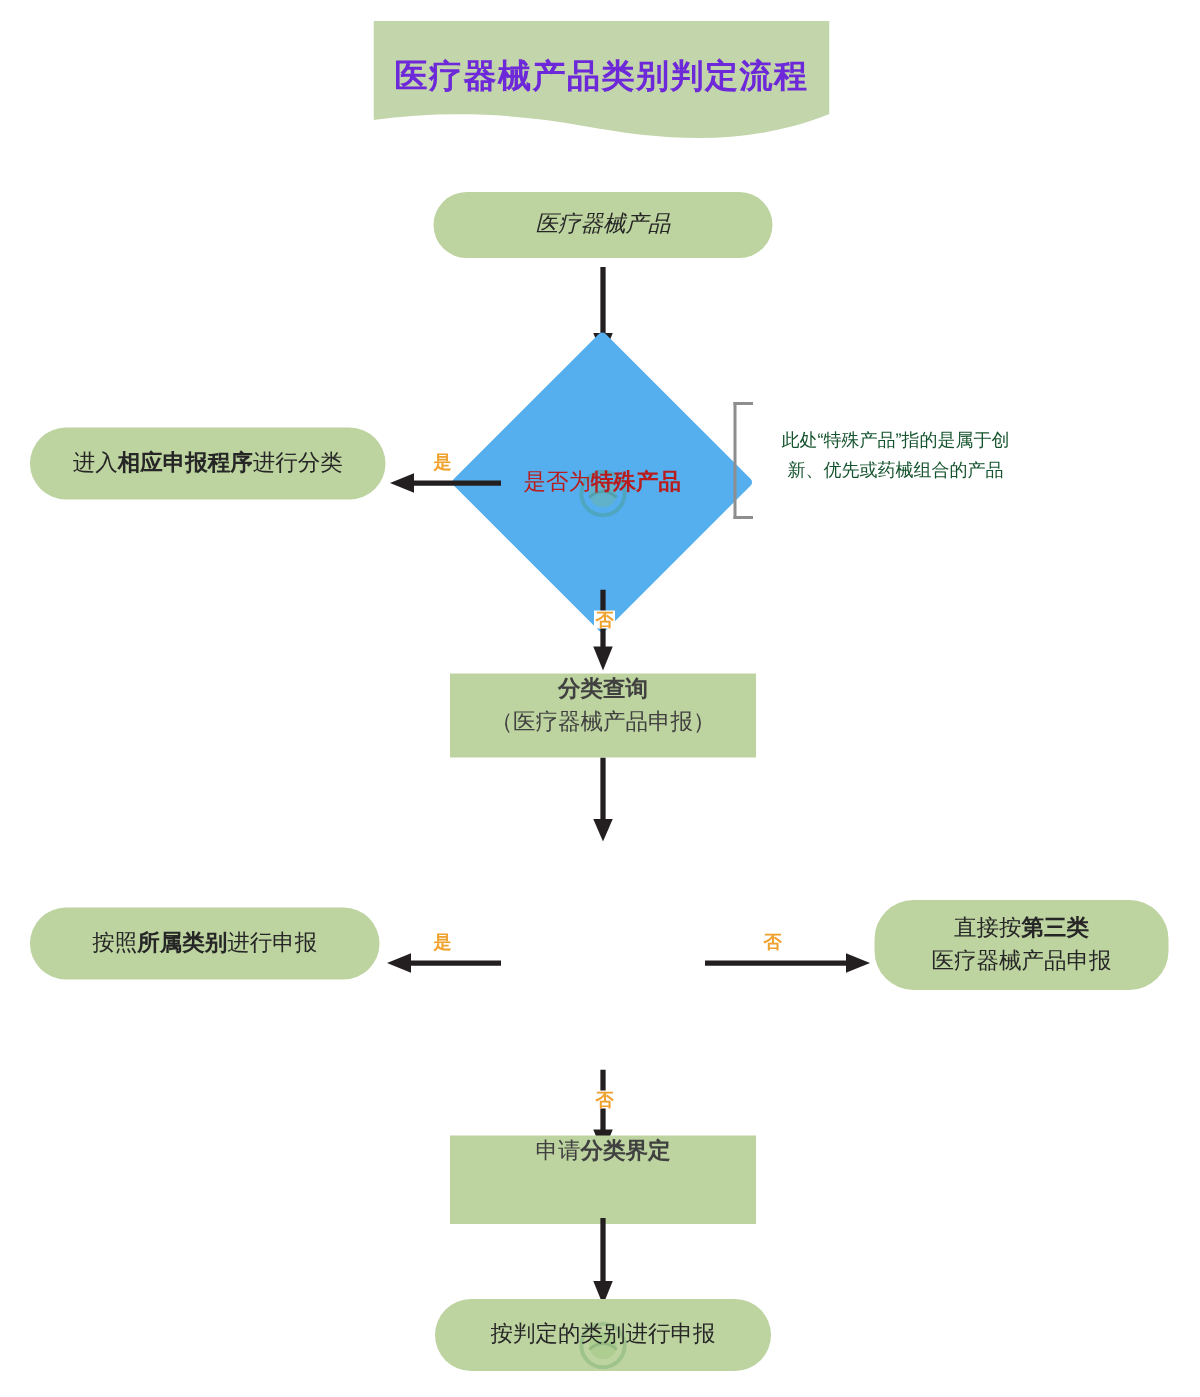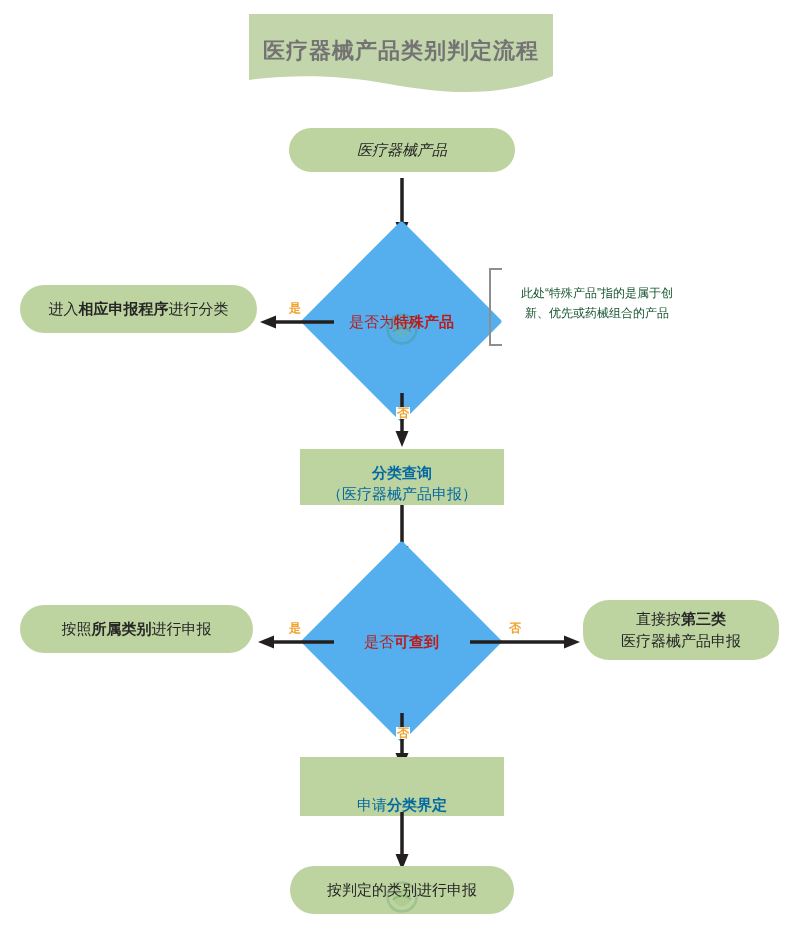--- a/index.html
+++ b/index.html
@@ -31,21 +31,21 @@
   .banner svg { display: block; }
   .banner-label {
     position: absolute;
     left: 0;
     top: 22px;
     width: 304px;
     text-align: center;
     font-size: 22px;
     font-weight: bold;
     letter-spacing: 1px;
-    color: #737373;
+    color: #6d28d9;
     white-space: nowrap;
   }
 
   
   .node-text {
     position: relative;
     z-index: 2;
     text-align: center;
     line-height: 1.45;
     white-space: nowrap;
@@ -62,24 +62,24 @@
     justify-content: center;
     font-size: 15px;
     color: #262626;
     box-sizing: border-box;
   }
   
   .box-rect {
     position: absolute;
     background: #bdd3a0;
     display: flex;
-    align-items: flex-end;
+    align-items: flex-start;
     justify-content: center;
     font-size: 15px;
-    color: #0369a1;
+    color: #404040;
     box-sizing: border-box;
   }
 
   
   .diamond {
     position: absolute;
     display: flex;
     align-items: center;
     justify-content: center;
   }
@@ -215,26 +215,20 @@
       <b>分类查询</b><br>
       <span>（医疗器械产品申报）</span>
     </div>
   </div>
 
   <svg class="conn" style="left:392px; top:505px; width:20px; height:58px;">
     <line x1="10" y1="0" x2="10" y2="44" stroke="#231f20" stroke-width="3.5"></line>
     <polygon points="10,56 3.5,41 16.5,41" fill="#231f20"></polygon>
   </svg>
 
-  <div class="diamond" style="left:330px; top:570px; width:143px; height:143px;">
-    <div class="shape"></div>
-    <div class="node-text">
-      <span>是否</span><b>可查到</b>
-    </div>
-  </div>
 
   <svg class="conn" style="left:256px; top:632px; width:78px; height:20px;">
     <line x1="78" y1="10" x2="16" y2="10" stroke="#231f20" stroke-width="3.5"></line>
     <polygon points="2,10 18,3.5 18,16.5" fill="#231f20"></polygon>
   </svg>
   <div class="edge-label" style="left:288px; top:622px;">是</div>
 
   <div class="box-round" style="left:20px; top:605px; width:233px; height:48px;">
     <div class="node-text">
       <span>按照</span><b>所属类别</b><span>进行申报</span>

